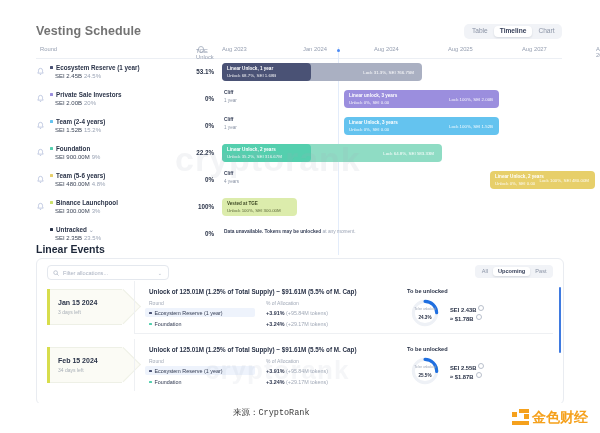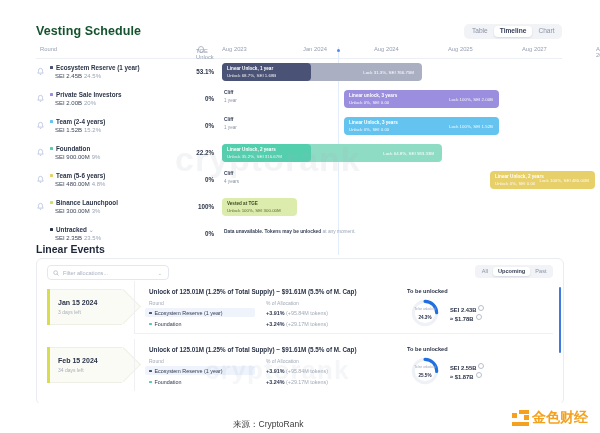--- a/index.html
+++ b/index.html
@@ -5,21 +5,21 @@
   html,body{margin:0;padding:0;}
   body{
     width:600px;height:433px;overflow:hidden;background:#ffffff;
     font-family:"Liberation Sans","DejaVu Sans",sans-serif;
     color:#232c3d;-webkit-font-smoothing:antialiased;
   }
   .page{position:relative;width:600px;height:433px;}
 
   
   .vs-section{position:absolute;left:0;top:0;width:600px;}
-  .vs-head{position:absolute;left:36px;top:24px;font-size:12.5px;font-weight:700;color:#14532d;letter-spacing:.1px;}
+  .vs-head{position:absolute;left:36px;top:24px;font-size:12.5px;font-weight:700;color:#737373;letter-spacing:.1px;}
   .seg{position:absolute;right:38px;top:24px;display:flex;background:#f1f3f7;border-radius:5px;padding:1.5px;}
   .seg div{font-size:6.6px;color:#8a93a5;padding:2.5px 6px;border-radius:4px;line-height:1;}
   .seg div.active{background:#ffffff;color:#3a4player;color:#37405a;box-shadow:0 1px 2px rgba(20,30,60,.12);font-weight:600;}
 
   .vs-grid{position:absolute;left:36px;top:44px;width:526px;}
   .col-head{position:relative;height:14px;border-bottom:1px solid #eceff4;}
   .col-head span{position:absolute;font-size:5.8px;color:#97a0b2;top:2px;}
   .ch-round{left:4px;}
   .ch-tge{left:160px;}
   .info-dot{display:inline-block;width:4.5px;height:4.5px;border:.5px solid #b3bbc9;border-radius:50%;margin-left:1.5px;vertical-align:1px;}
@@ -96,22 +96,22 @@
   .icirc{display:inline-block;width:4px;height:4px;border:.5px solid #b9c0cc;border-radius:50%;margin-left:2px;vertical-align:.5px;}
   .ev-sep{position:absolute;left:97px;right:10px;height:1px;background:#eef0f3;}
   .scroll{position:absolute;right:2px;top:28px;width:2.5px;height:66px;border-radius:2px;background:#3f7ae0;}
 
   
   .wm{position:absolute;left:175px;top:140px;font-size:34px;font-weight:700;color:rgba(160,168,182,.13);letter-spacing:1px;pointer-events:none;}
   .wm2{position:absolute;left:205px;top:355px;font-size:26px;font-weight:700;color:rgba(160,168,182,.10);letter-spacing:1px;pointer-events:none;}
 
   
   .footer{position:absolute;left:0;bottom:0;width:600px;height:30px;background:#fff;}
-  .src{position:absolute;left:233px;top:16px;font-size:8.5px;color:#3b3b3b;font-family:Liberation Sans, sans-serif;}
-  .logo{position:absolute;right:12px;top:6px;display:flex;align-items:flex-end;gap:3px;}
+  .src{position:absolute;left:233px;top:4px;font-size:8.5px;color:#3b3b3b;font-family:Liberation Mono, monospace;}
+  .logo{position:absolute;right:12px;top:6px;display:flex;align-items:flex-start;gap:3px;}
   .logo .mark{position:relative;width:17px;height:17px;}
   .logo .mark i{position:absolute;background:#f5a11d;display:block;}
   .logo .cn{font-size:14px;font-weight:700;color:#f5a11d;font-family:"DejaVu Sans",sans-serif;letter-spacing:0px;}
 </style>
 </head>
 <body>
 
 <div class="page">
 
   <div class="vs-section">

